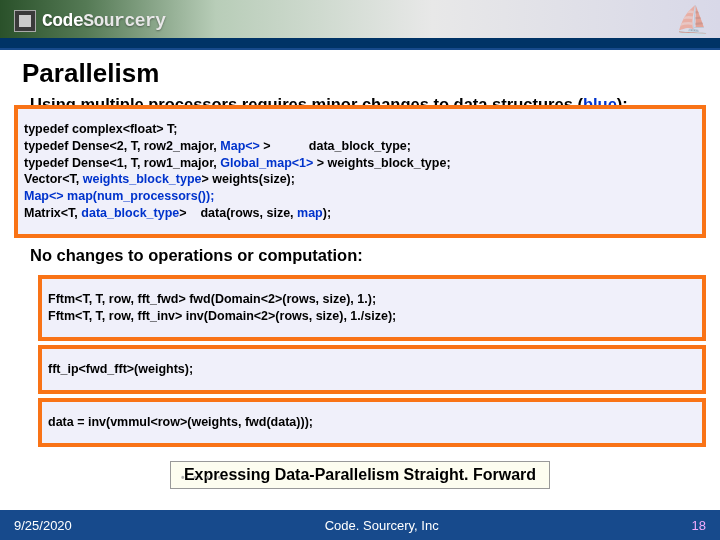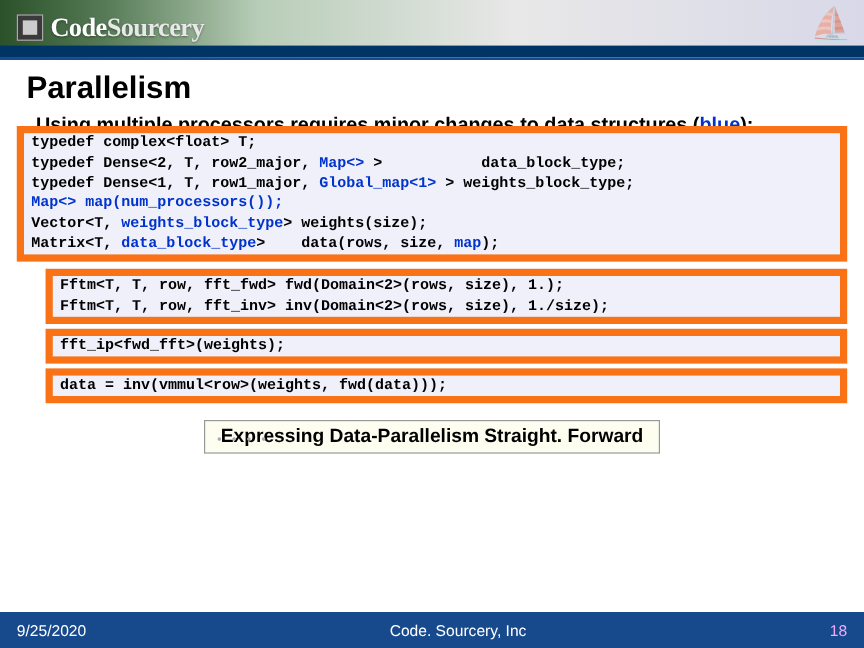--- a/index.html
+++ b/index.html
@@ -3,28 +3,28 @@
 <meta charset="utf-8">
 <style>
   * { margin: 0; padding: 0; box-sizing: border-box; }
   html, body { width: 720px; height: 540px; font-family: Arial, Helvetica, sans-serif; background: #fff; overflow: hidden; }
   .slide { width: 720px; height: 540px; position: relative; display: flex; flex-direction: column; }
   .header-img { height: 48px; background: linear-gradient(90deg, #2a512a 0%, #557a55 12%, #b8cdb8 30%, #e8e8e8 60%, #d8d8e8 100%); position: relative; }
   .header-bar { position: absolute; bottom: 0; left: 0; right: 0; height: 10px; background: #003366; }
   .logo { position: absolute; top: 10px; left: 14px; display: flex; align-items: center; gap: 6px; }
   .logo-sq { width: 22px; height: 22px; background: #3a3a3a; border: 1px solid #aaa; display: flex; align-items: center; justify-content: center; }
   .logo-shape { width: 12px; height: 12px; background: #ccc; }
-  .logo-text { font-family: Liberation Serif, serif; font-size: 22px; font-weight: bold; letter-spacing: -0.5px; color: #fff; text-shadow: 0 1px 2px rgba(0,0,0,0.4); }
+  .logo-text { font-family: Liberation Mono, monospace; font-size: 18px; font-weight: bold; letter-spacing: -0.5px; color: #fff; text-shadow: 0 1px 2px rgba(0,0,0,0.4); }
   .logo-text .s2 { color: #e8e8e8; }
   .ship { position: absolute; right: 10px; top: 4px; opacity: 0.4; font-size: 28px; }
   .title { font-size: 26px; font-weight: bold; padding: 8px 22px 4px 22px; }
   .body { padding: 0 14px 0 14px; flex: 1; }
   .desc { font-size: 16.5px; font-weight: bold; padding: 2px 14px 0 16px; line-height: 1.2; }
   .desc .blue { color: #0033cc; text-decoration: underline; }
-  .codebox { margin-top: -10px; border: 6px solid #f97316; background: #f0f0fa; font-family: Liberation Mono, monospace; font-size: 12.5px; font-weight: bold; line-height: 1.35; padding: 0 6px; position: relative; }
+  .codebox { margin-top: -10px; border: 4px solid #f97316; background: #f0f0fa; font-family: Liberation Sans, sans-serif; font-size: 12.5px; font-weight: bold; line-height: 1.35; padding: 12px 6px; position: relative; }
   .codebox.small { margin-top: 4px; }
   .codebox .line { white-space: pre; }
   .blue-t { color: #0033cc; }
   .subtitle { font-size: 16.5px; font-weight: bold; padding: 8px 16px 4px 16px; }
   .stack { margin-top: 6px; margin-left: 24px; }
   .stack .codebox { margin-top: 4px; }
   .callout { margin: 14px auto 0 auto; width: 380px; border: 1px solid #999; background: #fdfdf0; padding: 4px 8px; text-align: center; font-size: 16px; font-weight: bold; line-height: 1.15; position: relative; }
   .callout .dots { font-size: 10px; color: #aaa; letter-spacing: 3px; position: absolute; left: 10px; bottom: 4px; }
   .footer { height: 30px; background: #174a8c; display: flex; align-items: center; justify-content: flex-end; padding: 0 14px; color: #fff; font-size: 13px; }
   .footer .mid { text-align: center; flex: 1; }
@@ -53,25 +53,26 @@
 
   <div class="body">
     <div class="desc">
       <span>Using multiple processors requires minor changes to data structures (</span><span class="blue">blue</span><span>):</span>
     </div>
 
     <div class="codebox">
       <div class="line">typedef complex&lt;float&gt; T;</div>
       <div class="line"><span>typedef Dense&lt;2, T, row2_major, </span><span class="blue-t">Map&lt;&gt;</span><span> &gt;           data_block_type;</span></div>
       <div class="line"><span>typedef Dense&lt;1, T, row1_major, </span><span class="blue-t">Global_map&lt;1&gt;</span><span> &gt; weights_block_type;</span></div>
+      <div class="line"><span>Vector&lt;T, </span><span class="blue-t">weights_block_type</span><span>&gt; weights(size);</span></div>
       <div class="line blue-t">Map&lt;&gt; map(num_processors());</div>
-      <div class="line"><span>Vector&lt;T, </span><span class="blue-t">weights_block_type</span><span>&gt; weights(size);</span></div>
       <div class="line"><span>Matrix&lt;T, </span><span class="blue-t">data_block_type</span><span>&gt;    data(rows, size, </span><span class="blue-t">map</span><span>);</span></div>
     </div>
 
+    <div class="subtitle">No changes to operations or computation:</div>
 
     <div class="stack">
       <div class="codebox small">
         <div class="line">Fftm&lt;T, T, row, fft_fwd&gt; fwd(Domain&lt;2&gt;(rows, size), 1.);</div>
         <div class="line">Fftm&lt;T, T, row, fft_inv&gt; inv(Domain&lt;2&gt;(rows, size), 1./size);</div>
       </div>
       <div class="codebox small">
         <div class="line">fft_ip&lt;fwd_fft&gt;(weights);</div>
       </div>
       <div class="codebox small">

